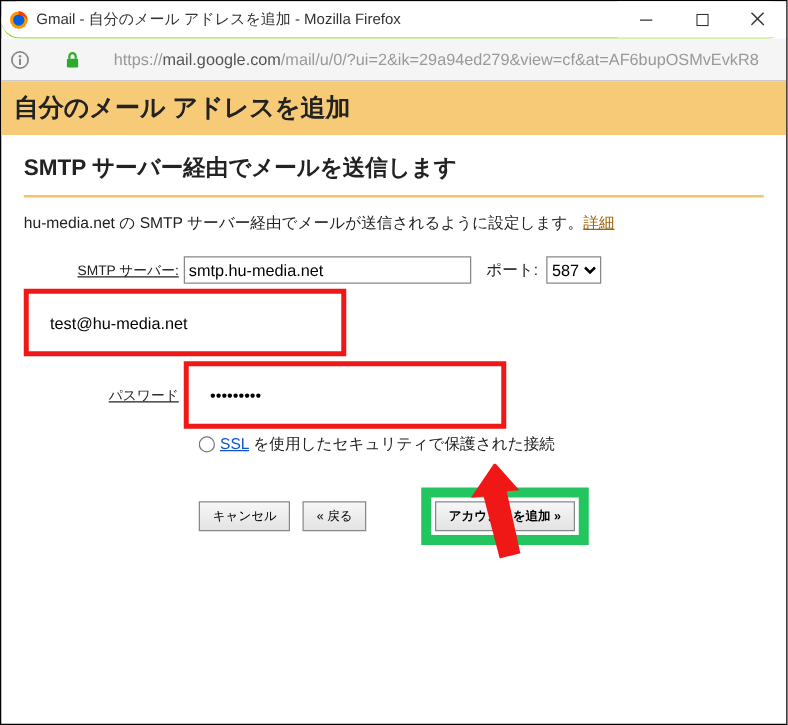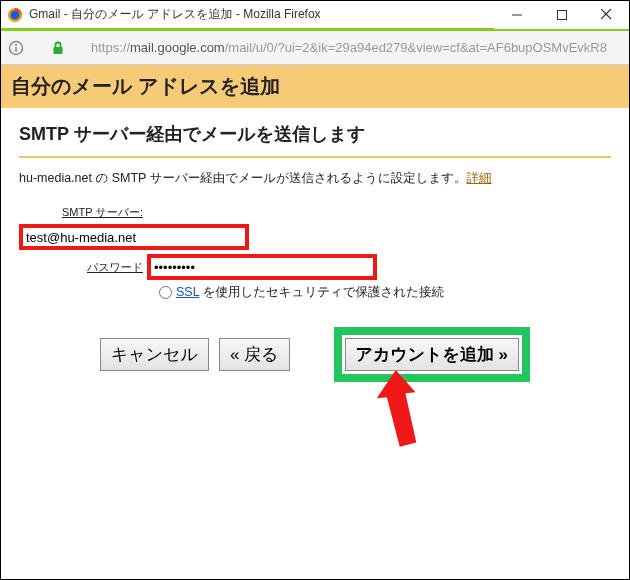--- a/index.html
+++ b/index.html
@@ -11,24 +11,25 @@
     background: #fff;
     width: 630px;
     height: 580px;
     overflow: hidden;
     border: 1px solid #000;
   }
   
   .titlebar {
     height: 30px;
     background: #fff;
-    border-bottom: 3px solid #84cc16;
+    border-bottom: 1px solid #84cc16;
     display: flex;
     align-items: center;
     padding-left: 6px;
+    border-radius: 15px;
   }
   .titlebar .ff-icon {
     width: 16px; height: 16px;
     margin-right: 6px;
     display: inline-flex; align-items: center; justify-content: center;
   }
   .titlebar .title { flex: 1; font-size: 12px; color: #333; }
   .win-controls { display: flex; }
   .win-btn {
     width: 45px; height: 29px;
@@ -107,40 +108,40 @@
     height: 22px;
     border: 1px solid #888;
     background: #fff;
   }
 
   .red-wrap {
     border: 4px solid #f01717;
     padding: 0;
     display: inline-block;
   }
-  .red-wrap input { border: none; width: 222px; height: 18px; margin:0; }
+  .red-wrap input { border: none; width: 222px; height: 18px; margin:14px; }
 
   .port-label { font-size: 12.5px; }
 
   
   .radio-row { display:flex; align-items:center; margin: 3px 0 0 140px; font-size: 12.5px; }
   .radio-row input { margin: 0 4px 0 0; }
   .radio-row .link { color: #1155cc; text-decoration: underline; }
   .bold { font-weight: bold; }
 
   
   .btn-row {
     display: flex;
     justify-content: center;
     gap: 10px;
     margin-top: 26px;
     align-items: center;
   }
   .btn {
-    font-size: 17px;
+    font-size: 10px;
     padding: 4px 10px;
     border: 1px solid #888;
     background: linear-gradient(#f7f7f7,#e3e3e3);
     cursor: pointer;
     font-family: inherit;
   }
   .btn-strong {
     font-weight: bold;
   }
   .red-btn-wrap {
@@ -219,20 +220,27 @@
   <div class="content">
     <div class="section-title">SMTP サーバー経由でメールを送信します</div>
     <div class="divider"></div>
 
     <div class="desc-row">
       <span>hu-media.net の SMTP サーバー経由でメールが送信されるように設定します。</span><a href="#">詳細</a>
     </div>
 
     <div class="form-row">
       <div class="form-label">SMTP サーバー:</div>
+      <div class="form-field">
+        <input type="text" class="smtp-input" value="smtp.hu-media.net" style="">
+        <span class="port-label" style="margin-left:6px;">ポート:</span>
+        <select>
+          <option>587</option>
+        </select>
+      </div>
     </div>
 
     <div class="form-row">
       <div class="form-field">
         <span class="red-wrap">
           <input type="text" class="user-input" value="test@hu-media.net" style="">
         </span>
       </div>
     </div>
 

